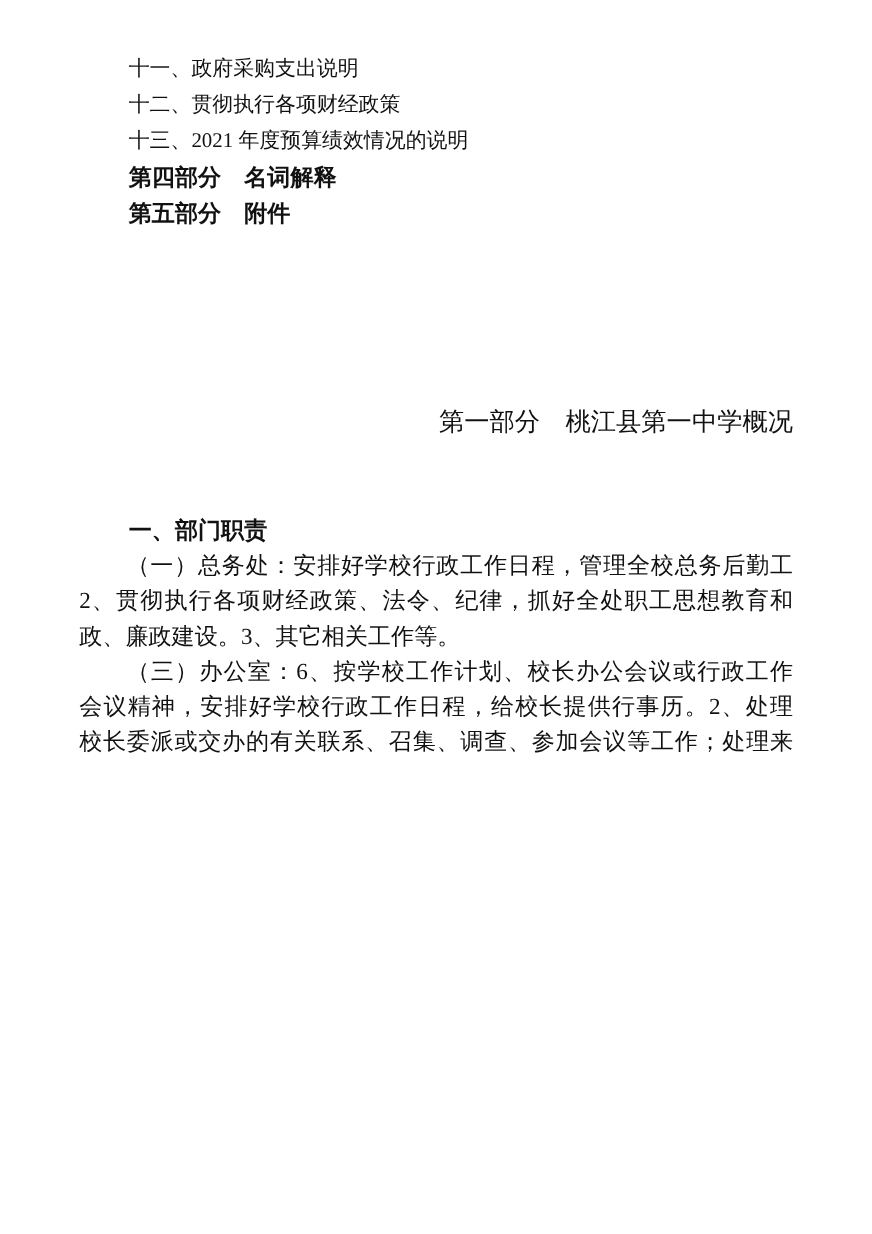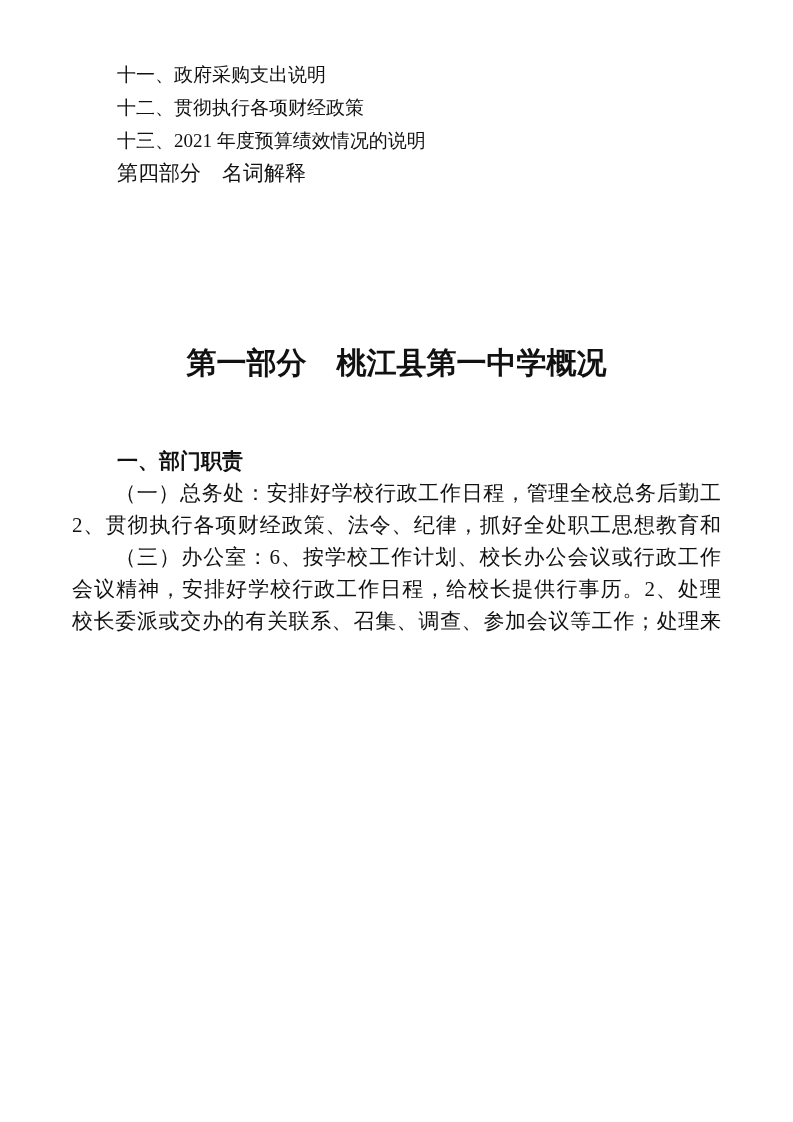--- a/index.html
+++ b/index.html
@@ -9,41 +9,41 @@
   }
   .page {
     position: relative;
     width: 793px;
     height: 1122px;
     margin: 0 auto;
     background: #ffffff;
     color: #111111;
     font-family: "Liberation Serif", "DejaVu Serif", serif;
     box-sizing: border-box;
-    padding: 58px 72px 0 72px;
+    padding: 46px 72px 0 72px;
     overflow: hidden;
   }
   
   .toc-line {
     font-size: 19px;
     line-height: 33px;
     padding-left: 45px;
     white-space: nowrap;
   }
   .toc-line.part {
-    font-weight: normal;
+    font-weight: bold;
     font-size: 21px;
   }
   
   .part-title {
     margin: 156px 0 0 0;
-    font-size: 30px;
+    font-size: 23px;
     line-height: 34px;
-    font-weight: bold;
-    text-align: center;
+    font-weight: normal;
+    text-align: right;
   }
   
   .body-block {
     margin-top: 65px;
     font-size: 21px;
     line-height: 32px;
     font-family: Liberation Serif, serif;
   }
   .section-heading {
     font-weight: bold;
@@ -68,31 +68,33 @@
 </head>
 <body>
 
 <div class="page">
 
   <div class="toc">
     <div class="toc-line">十一、政府采购支出说明</div>
     <div class="toc-line">十二、贯彻执行各项财经政策</div>
     <div class="toc-line">十三、2021 年度预算绩效情况的说明</div>
     <div class="toc-line part">第四部分　名词解释</div>
+    <div class="toc-line part">第五部分　附件</div>
   </div>
 
   <h1 class="part-title">第一部分　桃江县第一中学概况</h1>
 
   <div class="body-block">
 
     <div class="section-heading">一、部门职责</div>
 
     <div class="para">
       <div class="bline first">（一）总务处：安排好学校行政工作日程，管理全校总务后勤工</div>
       <div class="bline">2、贯彻执行各项财经政策、法令、纪律，抓好全处职工思想教育和</div>
+      <div class="bline end">政、廉政建设。3、其它相关工作等。</div>
     </div>
 
 
     <div class="para">
       <div class="bline first">（三）办公室：6、按学校工作计划、校长办公会议或行政工作</div>
       <div class="bline">会议精神，安排好学校行政工作日程，给校长提供行事历。2、处理</div>
       <div class="bline">校长委派或交办的有关联系、召集、调查、参加会议等工作；处理来</div>
     </div>
 
   </div>

